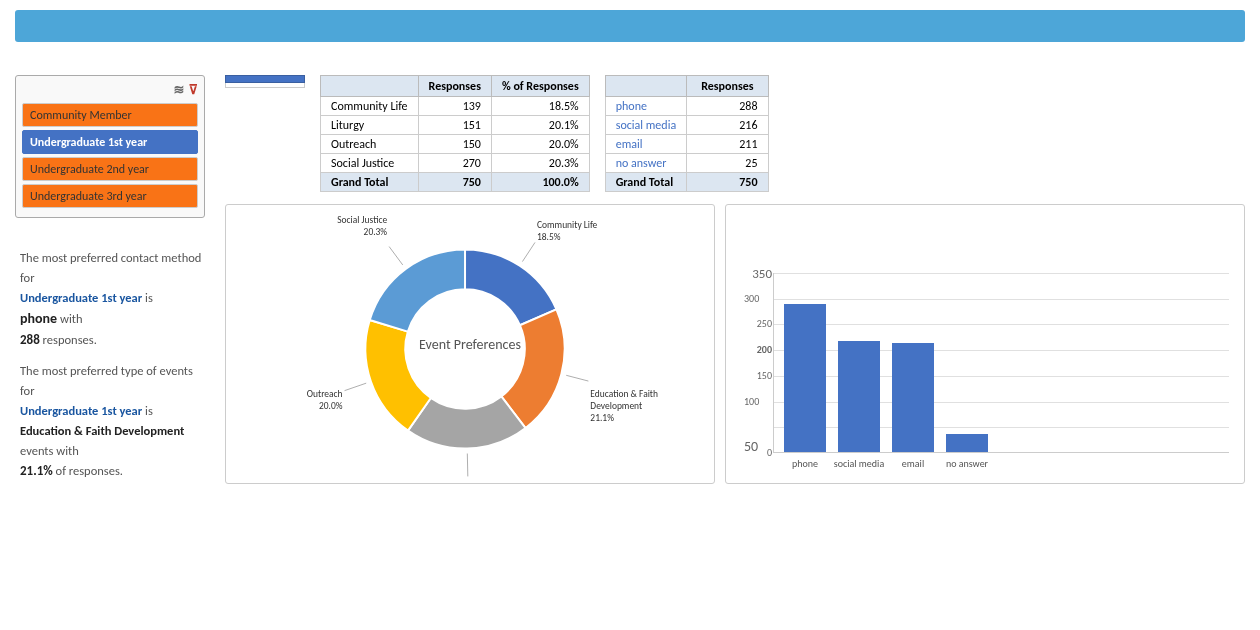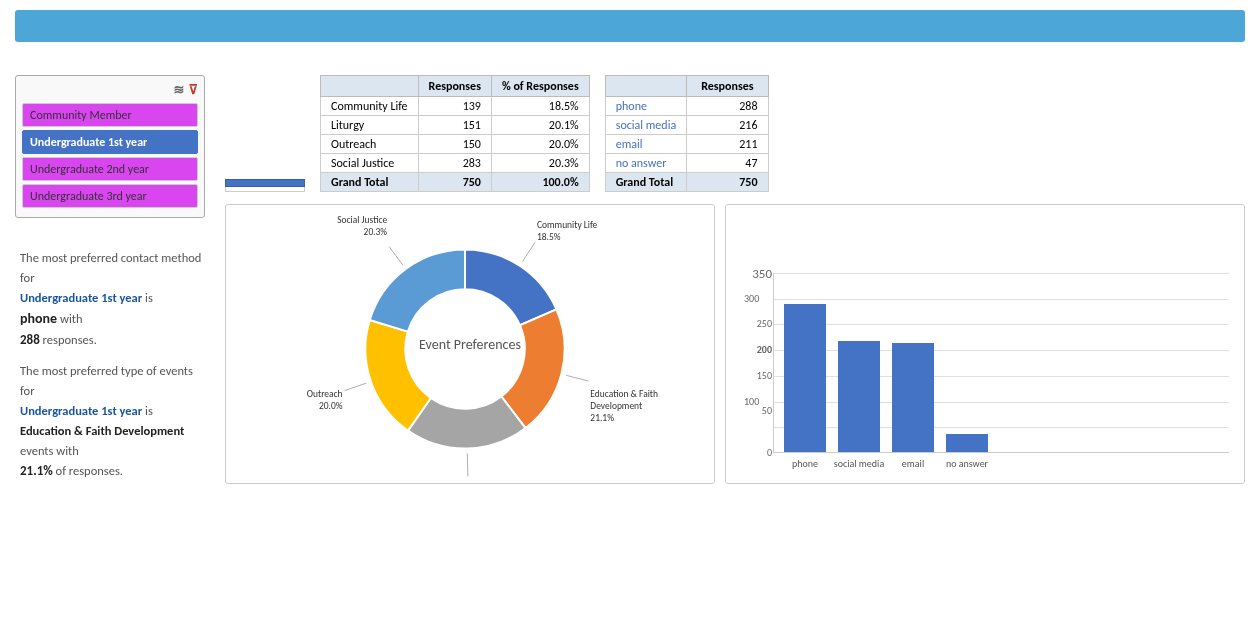--- a/index.html
+++ b/index.html
@@ -62,21 +62,21 @@
       font-size: 13px;
       color: #666;
       cursor: pointer;
     }
     .slicer-item {
       border: 1px solid #ccc;
       border-radius: 2px;
       padding: 4px 7px;
       margin-bottom: 3px;
       font-size: 12px;
-      background: #d946ef;
+      background: #f97316;
       cursor: pointer;
       color: #333;
     }
     .slicer-item.selected {
       background: #4472c4;
       color: #fff;
       border-color: #4472c4;
       font-weight: 600;
     }
 
@@ -98,21 +98,21 @@
       flex: 1;
       display: flex;
       flex-direction: column;
       gap: 8px;
     }
 
     .stats-row {
       display: flex;
       flex-direction: row;
       gap: 15px;
-      align-items: flex-end;
+      align-items: flex-start;
     }
 
     
     .total-box {
       text-align: center;
     }
     .total-box .total-label {
       background: #4472c4;
       color: #fff;
       padding: 3px 12px;
@@ -294,21 +294,21 @@
     <td class="num">151</td>
     <td class="num">20.1%</td>
             </tr>
             <tr>
               <td style="">Outreach</td>
     <td class="num">150</td>
     <td class="num">20.0%</td>
             </tr>
             <tr>
               <td style="">Social Justice</td>
-    <td class="num">283</td>
+    <td class="num">270</td>
     <td class="num">20.3%</td>
             </tr>
             <tr class="grand-total">
               <td style="font-weight:700;">Grand Total</td>
     <td class="num">750</td>
     <td class="num">100.0%</td>
             </tr>
           </tbody>
       </table>
 
@@ -327,21 +327,21 @@
             <tr>
               <td class="label" style="color:#4472c4;">social media</td>
     <td class="num" style="">216</td>
             </tr>
             <tr>
               <td class="label" style="color:#4472c4;">email</td>
     <td class="num" style="">211</td>
             </tr>
             <tr>
               <td class="label" style="color:#4472c4;">no answer</td>
-    <td class="num" style="">47</td>
+    <td class="num" style="">25</td>
             </tr>
             <tr class="grand-total">
               <td class="" style="font-weight:700;">Grand Total</td>
     <td class="num" style="font-weight:700;">750</td>
             </tr>
           </tbody>
       </table>
     </div>
 
     <div class="charts-row">
@@ -367,21 +367,21 @@
           </svg>
         <div class="donut-center-label">Event Preferences</div>
       </div>
 
       <div class="bar-container">
         <div class="bar-chart-title"></div>
         <div style="flex:1; position:relative; display:flex; flex-direction:row; align-items:flex-end; padding-bottom:20px; padding-left:32px;">
           <div id="bar-chart-inner" style="flex:1; display:flex; flex-direction:row; align-items:flex-end; gap:12px; border-left:1px solid #ccc; border-bottom:1px solid #ccc; height:180px; position:relative; padding: 0 10px;">
 
           <div style="position: absolute; left: 0px; right: 0px; top: 154.286px; border-top: 1px solid rgb(224, 224, 224);"></div>
-              <div style="position: absolute; left: -30px; top: 131px; font-size: 10px; color: rgb(102, 102, 102); width: 28px; text-align: right;">50</div>
+              <div style="position: absolute; left: -30px; top: 165px; font-size: 14px; color: rgb(102, 102, 102); width: 28px; ">50</div>
               <div style="position: absolute; left: 0px; right: 0px; top: 128.571px; border-top: 1px solid rgb(224, 224, 224);"></div>
               <div style="position: absolute; left: -30px; top: 121.571px; font-size: 10px; color: rgb(102, 102, 102); width: 28px; text-align: left;">100</div>
               <div style="position: absolute; left: 0px; right: 0px; top: 102.857px; border-top: 1px solid rgb(224, 224, 224);"></div>
               <div style="position: absolute; left: -30px; top: 95.8571px; font-size: 10px; color: rgb(102, 102, 102); width: 28px; text-align: right;">150</div>
               <div style="position: absolute; left: 0px; right: 0px; top: 77.1429px; border-top: 1px solid rgb(224, 224, 224);"></div>
               <div style="position: absolute; left: -30px; top: 70.1429px; font-size: 10px; color: rgb(102, 102, 102); width: 28px; text-align: right; font-weight: bold;">200</div>
               <div style="position: absolute; left: 0px; right: 0px; top: 51.4286px; border-top: 1px solid rgb(224, 224, 224);"></div>
               <div style="position: absolute; left: -30px; top: 44.4286px; font-size: 10px; color: rgb(102, 102, 102); width: 28px; text-align: right;">250</div>
               <div style="position: absolute; left: 0px; right: 0px; top: 25.7143px; border-top: 1px solid rgb(224, 224, 224);"></div>
               <div style="position: absolute; left: -30px; top: 18.7143px; font-size: 10px; color: rgb(102, 102, 102); width: 28px; ">300</div>

